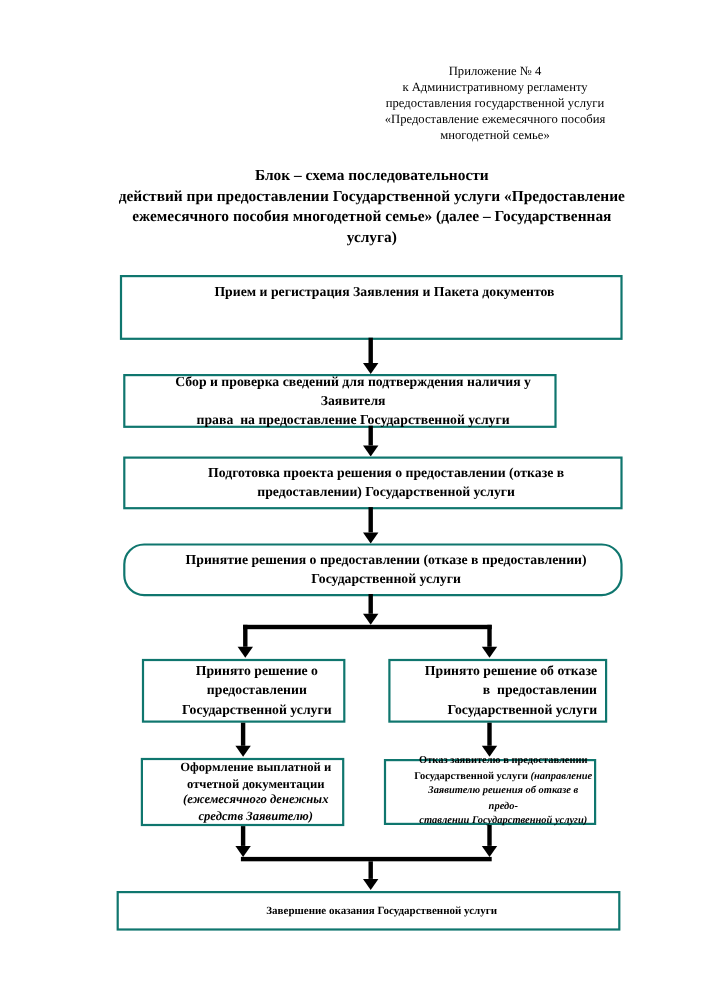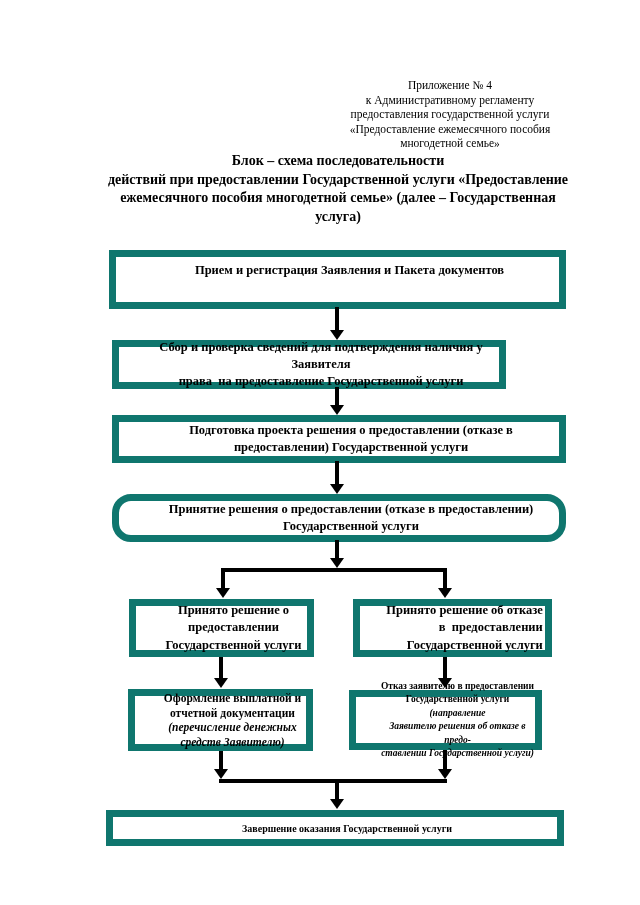--- a/index.html
+++ b/index.html
@@ -9,31 +9,30 @@
     position:relative;
     font-family:"Liberation Serif","DejaVu Serif",serif;
     color:#000;
   }
   .page { position:absolute; inset:0; width:640px; height:905px; background:#fff; overflow:hidden; }
 
   .appendix {
     position:absolute; left:285px; top:58px; width:330px;
     font-size:11.5px; line-height:14.5px; text-align:center;
     white-space:pre-wrap;
-    margin-top:20px;
   }
   .doc-title {
     position:absolute; left:33px; top:152px; width:610px;
     font-size:14px; line-height:18.5px; font-weight:700; text-align:center;
     white-space:pre-wrap;
   }
 
   .box {
     position:absolute; box-sizing:border-box;
-    border:7px solid #0f766e; background:#fff;
+    border:2px solid #0f766e; background:#fff;
     display:flex; align-items:center; justify-content:center;
     text-align:center; font-weight:700; white-space:pre-wrap;padding-left:24px;
   }
   .box .note { font-style:italic; }
 
   .b-reception  { left:109px; top:250px; width:457px; height:59px; font-size:12.5px; align-items:flex-start; padding-top:6px; }
   .b-verify     { left:112px; top:340px; width:394px; height:49px; font-size:12.5px; line-height:17px; }
   .b-draft      { left:112px; top:415px; width:454px; height:48px; font-size:12.5px; line-height:17px; }
   .b-decision   { left:112px; top:494px; width:454px; height:48px; font-size:12.5px; line-height:17px;border-radius:19px; }
   .b-approved   { left:129px; top:599px; width:185px; height:58px; font-size:12.5px; line-height:17.5px; }
@@ -135,21 +134,21 @@
   </div>
 
   <div class="shaft s-bl"></div>
   <div class="head h-bl"></div>
   <div class="shaft s-br"></div>
   <div class="head h-br"></div>
 
   <div class="box b-payment">
     <span><span>Оформление выплатной и
 отчетной документации
-</span><span class="note">(перечисление денежных
+</span><span class="note">(ежемесячного денежных
 средств Заявителю)</span></span>
   </div>
   <div class="box b-refusal">
     <span><span>Отказ заявителю в предоставлении
 Государственной услуги </span><span class="note">(направление
 Заявителю решения об отказе в предо-
 ставлении Государственной услуги)</span></span>
   </div>
 
   <div class="shaft s-ml"></div>

